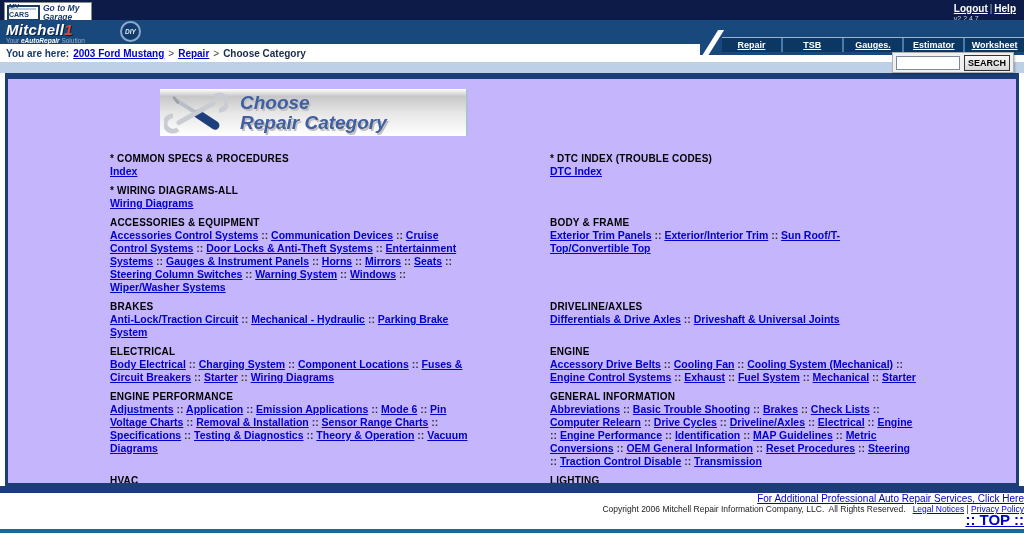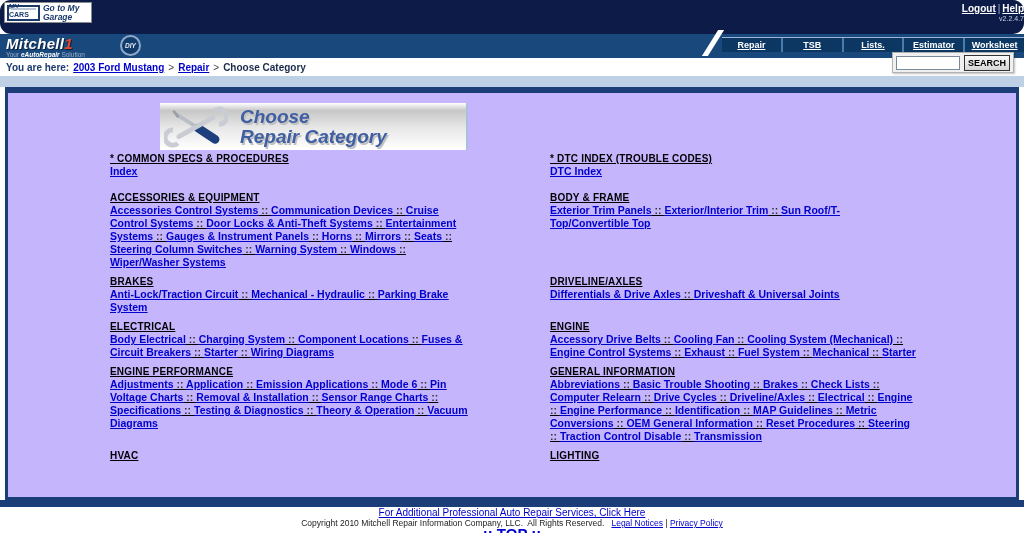--- a/index.html
+++ b/index.html
@@ -1,28 +1,28 @@
 <!DOCTYPE html>
 <html><head>
 <meta charset="utf-8">
 <style>
   * { margin:0; padding:0; box-sizing:border-box; }
   html,body { width:1024px; height:533px; overflow:hidden; background:#fff;
     font-family:"Liberation Sans", sans-serif; }
   a { cursor:pointer; }
 
   
-  .topbar { position:relative; height:34px; background:#0c1b47;border-radius:11px; }
+  .topbar { position:relative; height:20px; background:#0c1b47; }
   .garage-btn { position:absolute; left:4px; top:2px; height:21px; background:#fff;
     border:1px solid #8a8a8a; display:flex; align-items:center; gap:3px; padding:1px 4px 1px 2px; cursor:pointer; }
   .plate { width:33px; height:16px; border:2px solid #1a3a6b; background:#fff; position:relative;
     display:flex; align-items:flex-end; justify-content:center; font-weight:bold; font-size:7px; color:#1a3a6b; line-height:8px; }
   .plate-top { position:absolute; top:1px; left:2px; right:2px; height:2px; background:#b9c4d6; }
   .garage-text { width:44px; font-style:italic; font-weight:bold; font-size:8.5px; line-height:9px; color:#16386b; }
-  .top-right { position:absolute; right:0; top:3px; text-align:right; color:#fff; font-size:10px; font-weight:bold; }
+  .top-right { position:absolute; right:8px; top:3px; text-align:left; color:#fff; font-size:10px; font-weight:bold; }
   .top-right a { color:#fff; text-decoration:underline; }
   .top-right .bar { color:#9fb0cc; margin:0 2px; font-weight:normal; }
   .version { font-size:7px; font-weight:normal; color:#c9d3e6; margin-top:1px; }
 
   
   .brandbar { position:relative; height:24px; background:#19497c; }
   .brand { position:absolute; left:6px; top:1px; cursor:default; }
   .brand-name { font-style:italic; font-weight:bold; font-size:15px; color:#fff; letter-spacing:.3px;
     text-shadow:1px 1px 0 #0a1f3e; }
   .brand-one { color:#e8482c; }
@@ -57,32 +57,32 @@
 
   
   .content { margin:0 5px; height:413px; border:3px solid #1c3e78; border-top-width:6px; background:#c4b5fd; overflow:hidden; }
   .banner { position:relative; margin:10px 0 0 152px; width:308px; height:47px;
     background:linear-gradient(180deg,#ffffff 0%,#c7c7c7 16%,#e7e7e7 52%,#ffffff 100%);
     border-right:2px solid #a9c0dd; display:flex; align-items:center; }
   .banner-title { margin-left:12px; font-style:italic; font-weight:bold; font-size:19px; line-height:20px;
     color:#3f5fa2; text-shadow:1.5px 1.5px 0 #bfbfbf; }
 
   
-  .cat-grid { margin:3px 0 0 102px;text-decoration:underline; }
+  .cat-grid { margin:17px 0 0 102px; }
   .cat-row { display:flex; align-items:flex-start; margin-bottom:7px; }
   .cat-cell { width:368px; }
   .cat-cell.left { margin-right:72px; }
   .cat-heading { font-size:10px; font-weight:bold; color:#000; letter-spacing:.2px; line-height:12px; }
   .cat-links { font-size:10.5px; font-weight:bold; line-height:13px; }
   .cat-link { color:#0000cc; text-decoration:underline; }
   .sep { color:#333; }
 
   
   .fnavy { height:7px; background:#1c3e78; }
-  .fwhite { height:29px; background:#fff; text-align:center; }
+  .fwhite { height:36px; background:#fff; text-align:right; }
   .fline1 { font-size:10px; line-height:11px; }
   .fline1 a { color:#0000cc; text-decoration:underline; }
   .fline2 { font-size:8.5px; line-height:10px; color:#222; white-space:pre; }
   .fline2 a { color:#0000cc; text-decoration:underline; }
   .fline3 { font-size:15px; line-height:11px; font-weight:bold; }
   .fline3 a { color:#0000cc; text-decoration:underline; }
   .fblue { height:7px; background:#1c6a94; }
 </style>
 </head>
 <body>
@@ -108,21 +108,21 @@
     <div class="brand-name"><span>Mitchell</span><span class="brand-one">1</span></div>
     <div class="tagline"><span>Your </span><span class="em">eAutoRepair</span><span> Solution</span></div>
   </div>
   <div class="diy-badge">DIY</div>
 </div>
 <div class="tabstrip">
   <div class="diag"></div>
   <div class="tabs">
       <a class="tab">Repair</a>
       <a class="tab">TSB</a>
-      <a class="tab">Lists.</a>
+      <a class="tab">Gauges.</a>
       <a class="tab">Estimator</a>
       <a class="tab">Worksheet</a>
     </div>
 </div>
 
 <div class="crumbrow">
   <span class="crumb-prefix">You are here:</span>
   <a>2003 Ford Mustang</a>
   <span class="crumb-sep">&gt;</span>
   <a>Repair</a>
@@ -155,20 +155,24 @@
         <div class="cat-cell left">
           <div class="cat-heading">* COMMON SPECS &amp; PROCEDURES</div>
           <div class="cat-links"><a class="cat-link">Index</a></div>
         </div>
         <div class="cat-cell right">
           <div class="cat-heading">* DTC INDEX (TROUBLE CODES)</div>
           <div class="cat-links"><a class="cat-link">DTC Index</a></div>
         </div>
       </div>
       <div class="cat-row">
+        <div class="cat-cell right">
+          <div class="cat-heading">* WIRING DIAGRAMS-ALL</div>
+          <div class="cat-links"><a class="cat-link">Wiring Diagrams</a></div>
+        </div>
       </div>
       <div class="cat-row">
         <div class="cat-cell left">
           <div class="cat-heading">ACCESSORIES &amp; EQUIPMENT</div>
           <div class="cat-links"><a class="cat-link">Accessories Control Systems</a><span class="sep"> :: </span><a class="cat-link">Communication Devices</a><span class="sep"> :: </span><a class="cat-link">Cruise Control Systems</a><span class="sep"> :: </span><a class="cat-link">Door Locks &amp; Anti-Theft Systems</a><span class="sep"> :: </span><a class="cat-link">Entertainment Systems</a><span class="sep"> :: </span><a class="cat-link">Gauges &amp; Instrument Panels</a><span class="sep"> :: </span><a class="cat-link">Horns</a><span class="sep"> :: </span><a class="cat-link">Mirrors</a><span class="sep"> :: </span><a class="cat-link">Seats</a><span class="sep"> :: </span><a class="cat-link">Steering Column Switches</a><span class="sep"> :: </span><a class="cat-link">Warning System</a><span class="sep"> :: </span><a class="cat-link">Windows</a><span class="sep"> :: </span><a class="cat-link">Wiper/Washer Systems</a></div>
         </div>
         <div class="cat-cell right">
           <div class="cat-heading">BODY &amp; FRAME</div>
           <div class="cat-links"><a class="cat-link">Exterior Trim Panels</a><span class="sep"> :: </span><a class="cat-link">Exterior/Interior Trim</a><span class="sep"> :: </span><a class="cat-link">Sun Roof/T-Top/Convertible Top</a></div>
         </div>
@@ -210,16 +214,16 @@
         <div class="cat-cell right">
           <div class="cat-heading">LIGHTING</div>
         </div>
       </div>
     </div>
 </div>
 
 <div class="fnavy"></div>
 <div class="fwhite">
   <div class="fline1"><a>For Additional Professional Auto Repair Services, Click Here</a></div>
-  <div class="fline2"><span>Copyright 2010 Mitchell Repair Information Company, LLC.  All Rights Reserved.   </span><a>Legal Notices</a><span> | </span><a>Privacy Policy</a></div>
+  <div class="fline2"><span>Copyright 2006 Mitchell Repair Information Company, LLC.  All Rights Reserved.   </span><a>Legal Notices</a><span> | </span><a>Privacy Policy</a></div>
   <div class="fline3"><a>:: TOP ::</a></div>
 </div>
 <div class="fblue"></div>
 
 </body></html>

